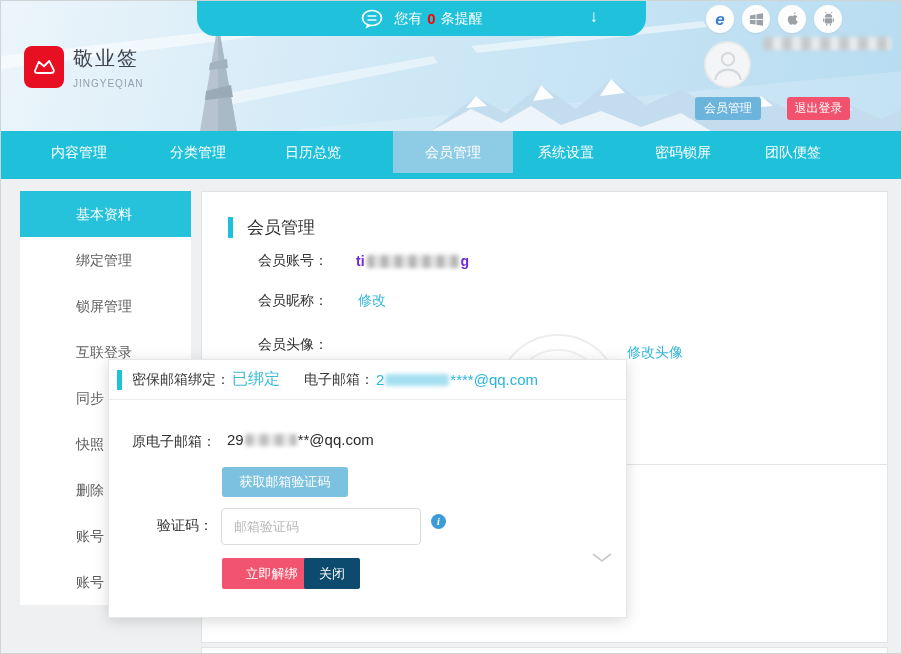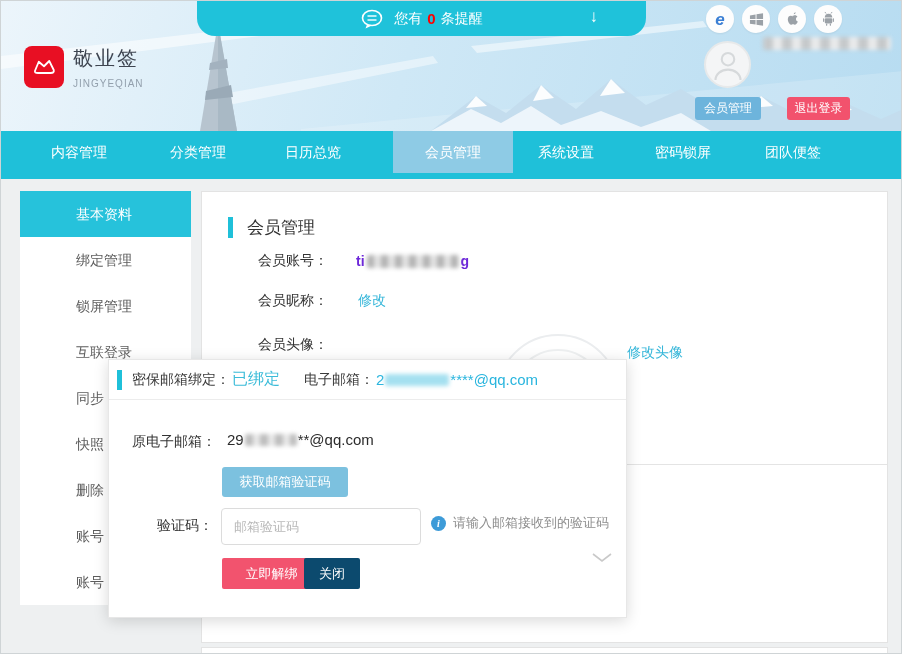--- a/index.html
+++ b/index.html
@@ -266,21 +266,20 @@
         <span>**@qq.com</span>
       </span>
 
       <button class="btn-getcode">获取邮箱验证码</button>
 
       <span class="mb-code-label">验证码：</span>
       <input class="code-input" type="text" placeholder="邮箱验证码" style="">
 
       <span class="mb-hint">
         <span class="info-icon">i</span>
-        <span class="hint-text">请输入邮箱接收到的验证码</span>
       </span>
 
       <button class="btn-unbind">立即解绑</button>
       <button class="btn-close">关闭</button>
 
       <svg class="modal-chevron" width="22" height="11" viewBox="0 0 22 11">
         <polyline points="2,2 11,9 20,2" fill="none" stroke="#c9c9c9" stroke-width="1.6"></polyline>
       </svg>
     </div>
   </div>

